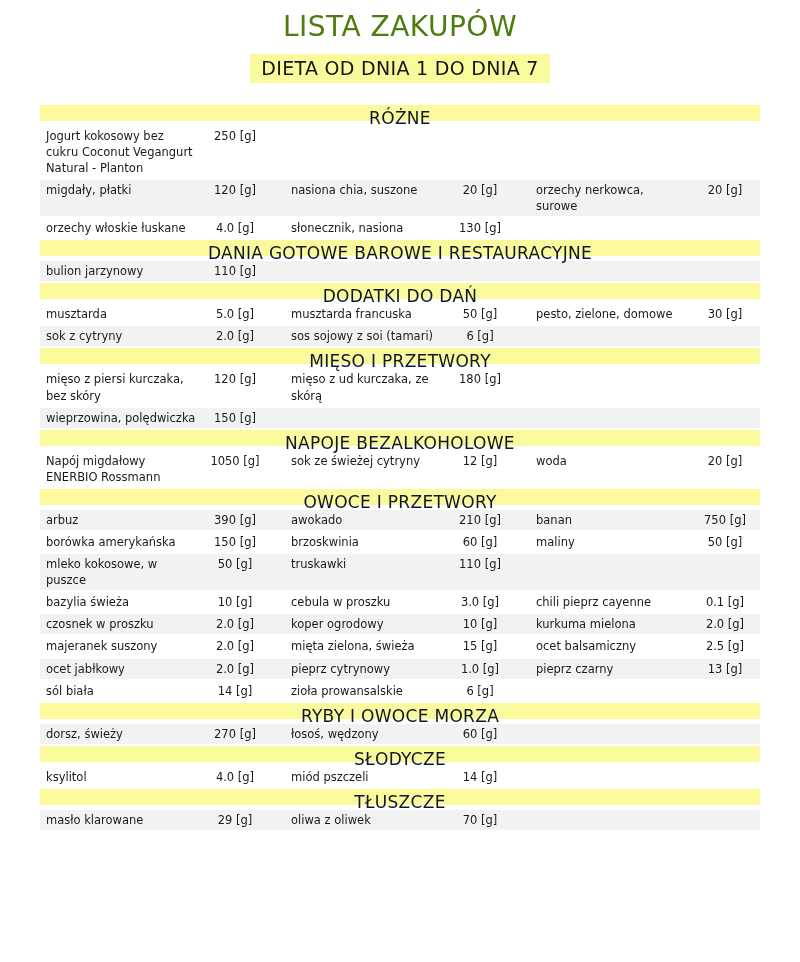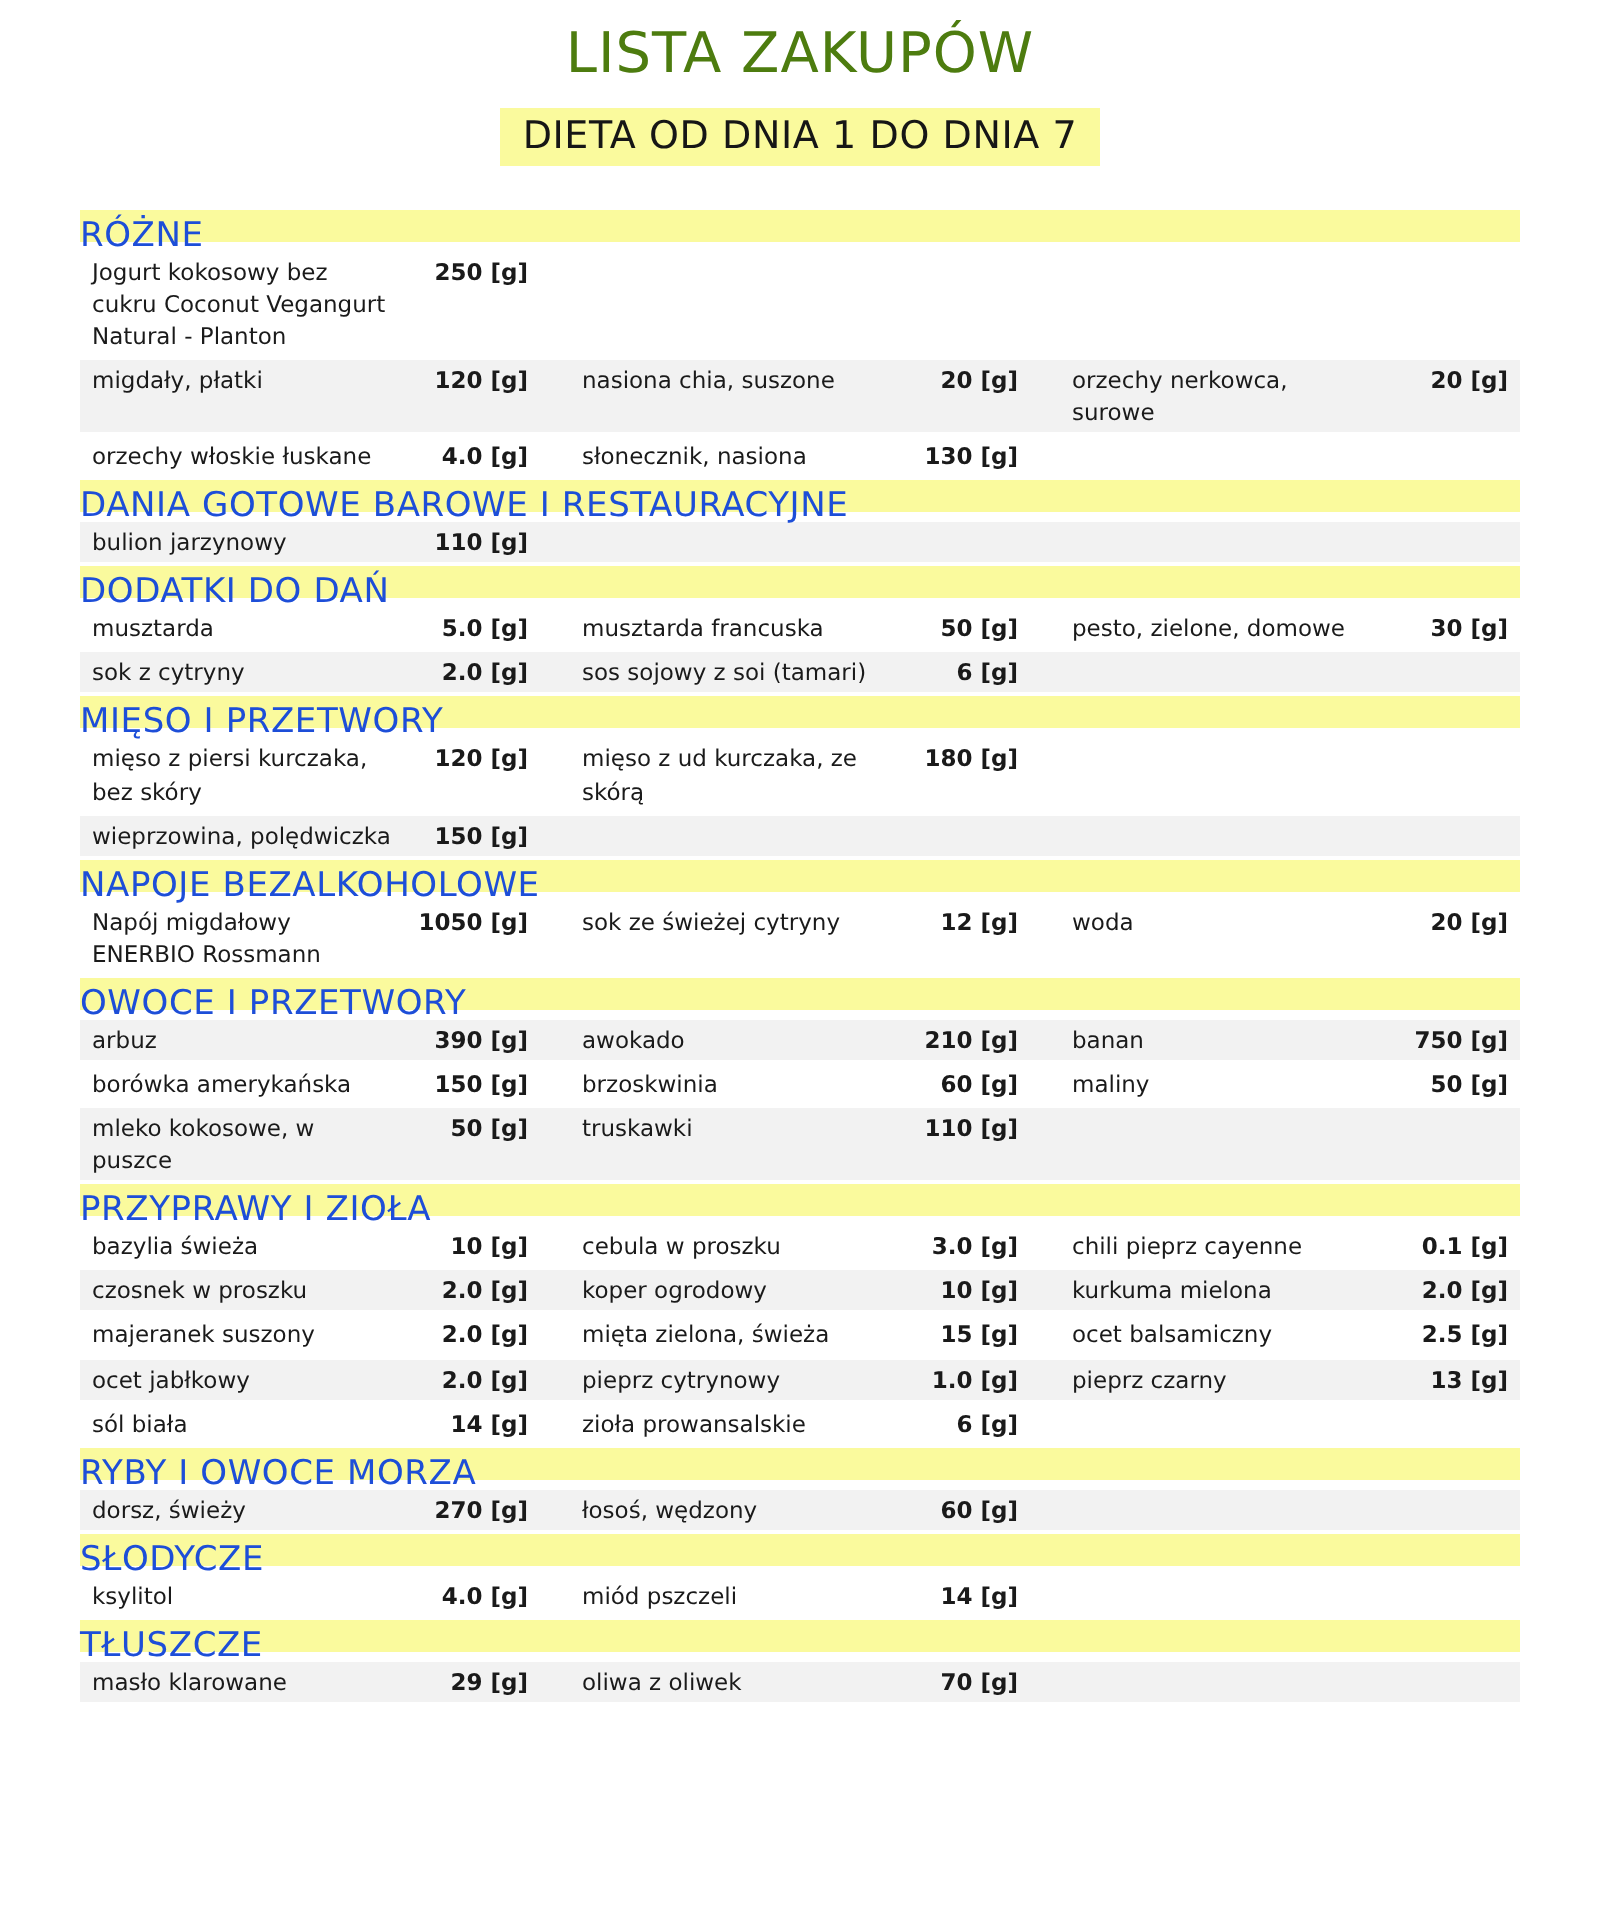--- a/index.html
+++ b/index.html
@@ -36,44 +36,45 @@
     color: #161616;
     padding: 3px 11px 4px 11px;
   }
   .list {
     margin-top: 22px;
   }
   .section-header {
     background: var(--yellow, #fafa9d);
     height: 16px;
     line-height: 27px;
+    text-align: center;
     font-size: 17px;
     letter-spacing: 0.3px;
-    color: #1d4ed8;
+    color: #0f172a;
     margin-bottom: 5px;
   }
   .item-row {
     display: grid;
     grid-template-columns: 1fr 1fr 1fr;
     column-gap: 27px;
     padding: 2px 6px;
     margin-bottom: 2px;
     min-height: 20px;
   }
   .item-row.alt { background: var(--rowAlt, #f2f2f2); }
   .item-cell {
     display: flex;
     align-items: flex-start;
     gap: 8px;
     font-size: 11.5px;
     line-height: 1.4;
     color: #1a1a1a;
   }
   .item-name { flex: 1 1 auto; min-width: 0; }
-  .item-qty  { flex: 0 0 auto; width: 58px; text-align: right; white-space: nowrap; font-weight: bold; }
+  .item-qty  { flex: 0 0 auto; width: 58px; text-align: center; white-space: nowrap; }
 </style>
 </head>
 <body>
 
 <div class="page">
   <h1 class="page-title">LISTA ZAKUPÓW</h1>
   <div class="subtitle-wrap">
     <span class="page-subtitle">DIETA OD DNIA 1 DO DNIA 7</span>
   </div>
   <div class="list" id="list">
@@ -213,21 +214,20 @@
         <div class="item-cell">
           <span class="item-name">mleko kokosowe, w puszce</span>
           <span class="item-qty">50 [g]</span>
         </div>
         <div class="item-cell">
           <span class="item-name">truskawki</span>
           <span class="item-qty">110 [g]</span>
         </div>
         <div class="item-cell"></div>
       </div>
-      <div class="section-header">PRZYPRAWY I ZIOŁA</div>
       <div class="item-row">
         <div class="item-cell">
           <span class="item-name">bazylia świeża</span>
           <span class="item-qty">10 [g]</span>
         </div>
         <div class="item-cell">
           <span class="item-name">cebula w proszku</span>
           <span class="item-qty">3.0 [g]</span>
         </div>
         <div class="item-cell">

